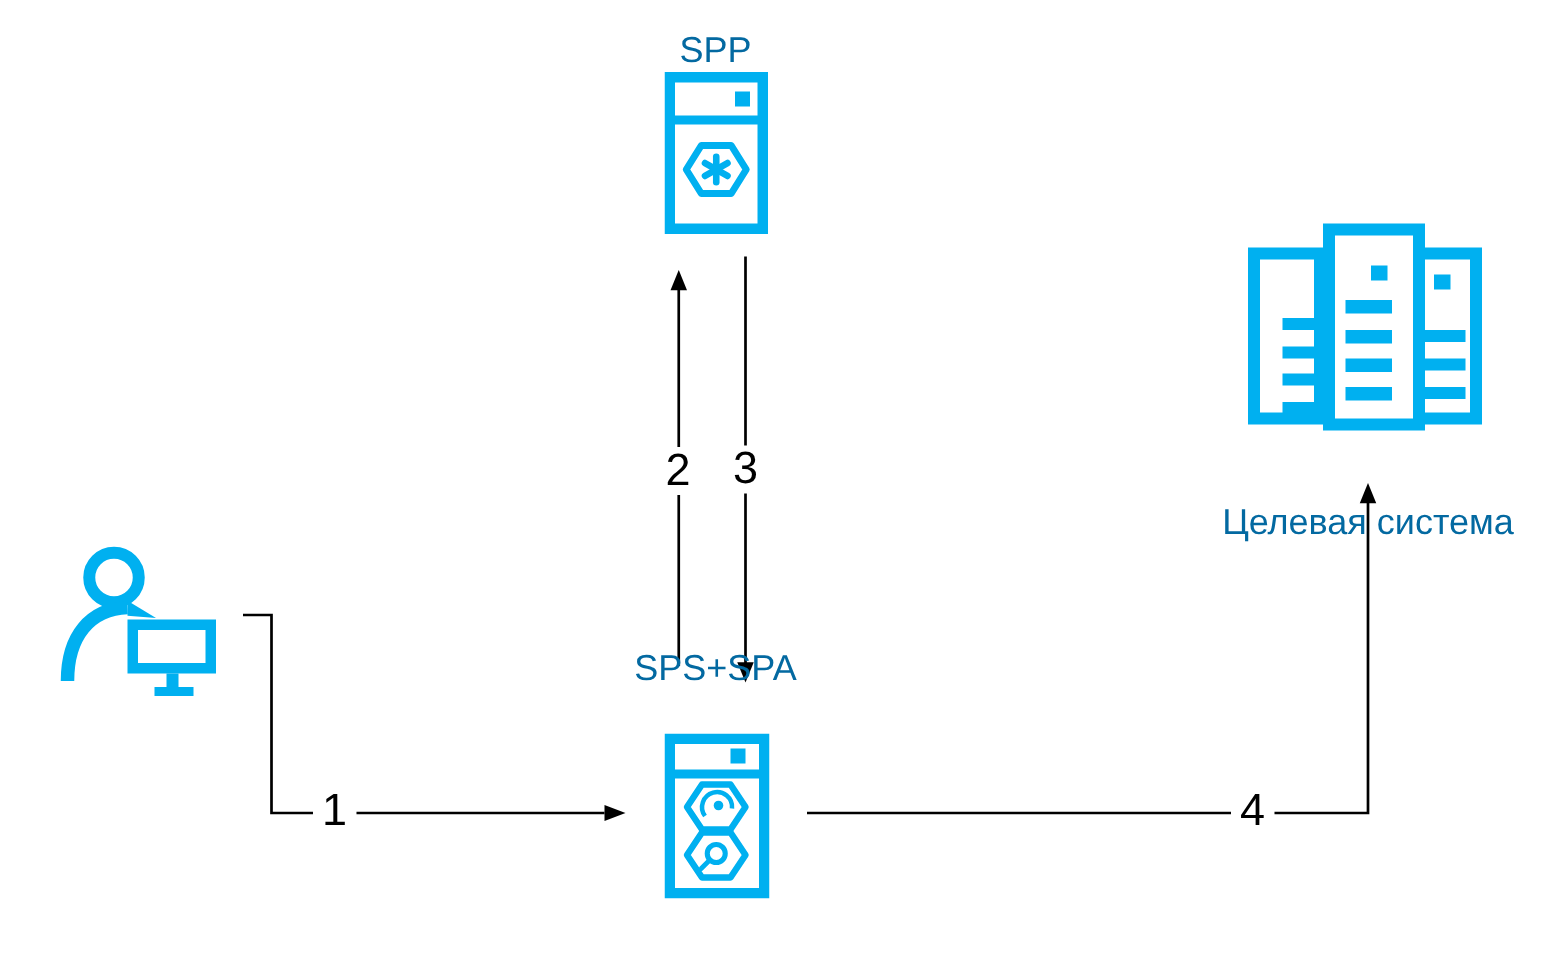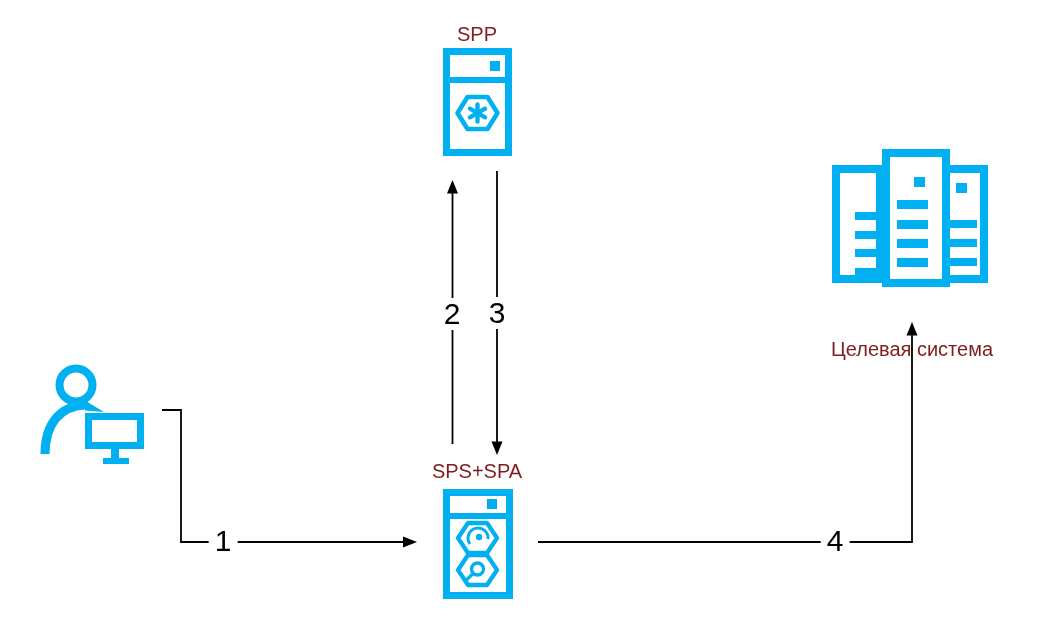--- a/index.html
+++ b/index.html
@@ -15,23 +15,23 @@
     background: #ffffff;
     overflow: hidden;
   }
   .abs { position: absolute; }
   svg { display: block; }
   .accent-svg { color: var(--accent, #00B0F0); }
   .line-svg   { color: var(--line, #000000); }
   .node-label {
     position: absolute;
     transform: translate(-50%, -50%);
-    font-size: 20px;
+    font-size: 24px;
     line-height: 1.15;
-    color: #7f1d1d;
+    color: #0369a1;
     white-space: nowrap;
   }
   .num-label {
     position: absolute;
     transform: translate(-50%, -50%);
     font-size: 30px;
     line-height: 1;
     color: #000000;
     background: #ffffff;
     padding: 1px 6px;
@@ -117,21 +117,21 @@
       <rect x="58" y="8" width="60" height="130" fill="#ffffff" stroke="currentColor" stroke-width="8"></rect>
       <rect x="86" y="32" width="11" height="10" fill="currentColor"></rect>
       <rect x="69" y="55" width="31" height="9" fill="currentColor"></rect>
       <rect x="69" y="75" width="31" height="9" fill="currentColor"></rect>
       <rect x="69" y="94" width="31" height="9" fill="currentColor"></rect>
       <rect x="69" y="113" width="31" height="9" fill="currentColor"></rect>
     </g>
   </svg>
 
   <div class="node-label" style="left:477px; top:34px;">SPP</div>
-  <div class="node-label" style="left:477px; top:471px;">SPS+SPA</div>
+  <div class="node-label" style="left:477px; top:446px;">SPS+SPA</div>
   <div class="node-label" style="left:912px; top:301px;margin-top:48px;">Целевая система</div>
 
   <div class="num-label" style="left:223px; top:541px;">1</div>
   <div class="num-label" style="left:452px; top:314px;">2</div>
   <div class="num-label" style="left:497px; top:313px;">3</div>
   <div class="num-label" style="left:835px; top:541px;">4</div>
 
 </div>
 
 </body></html>

